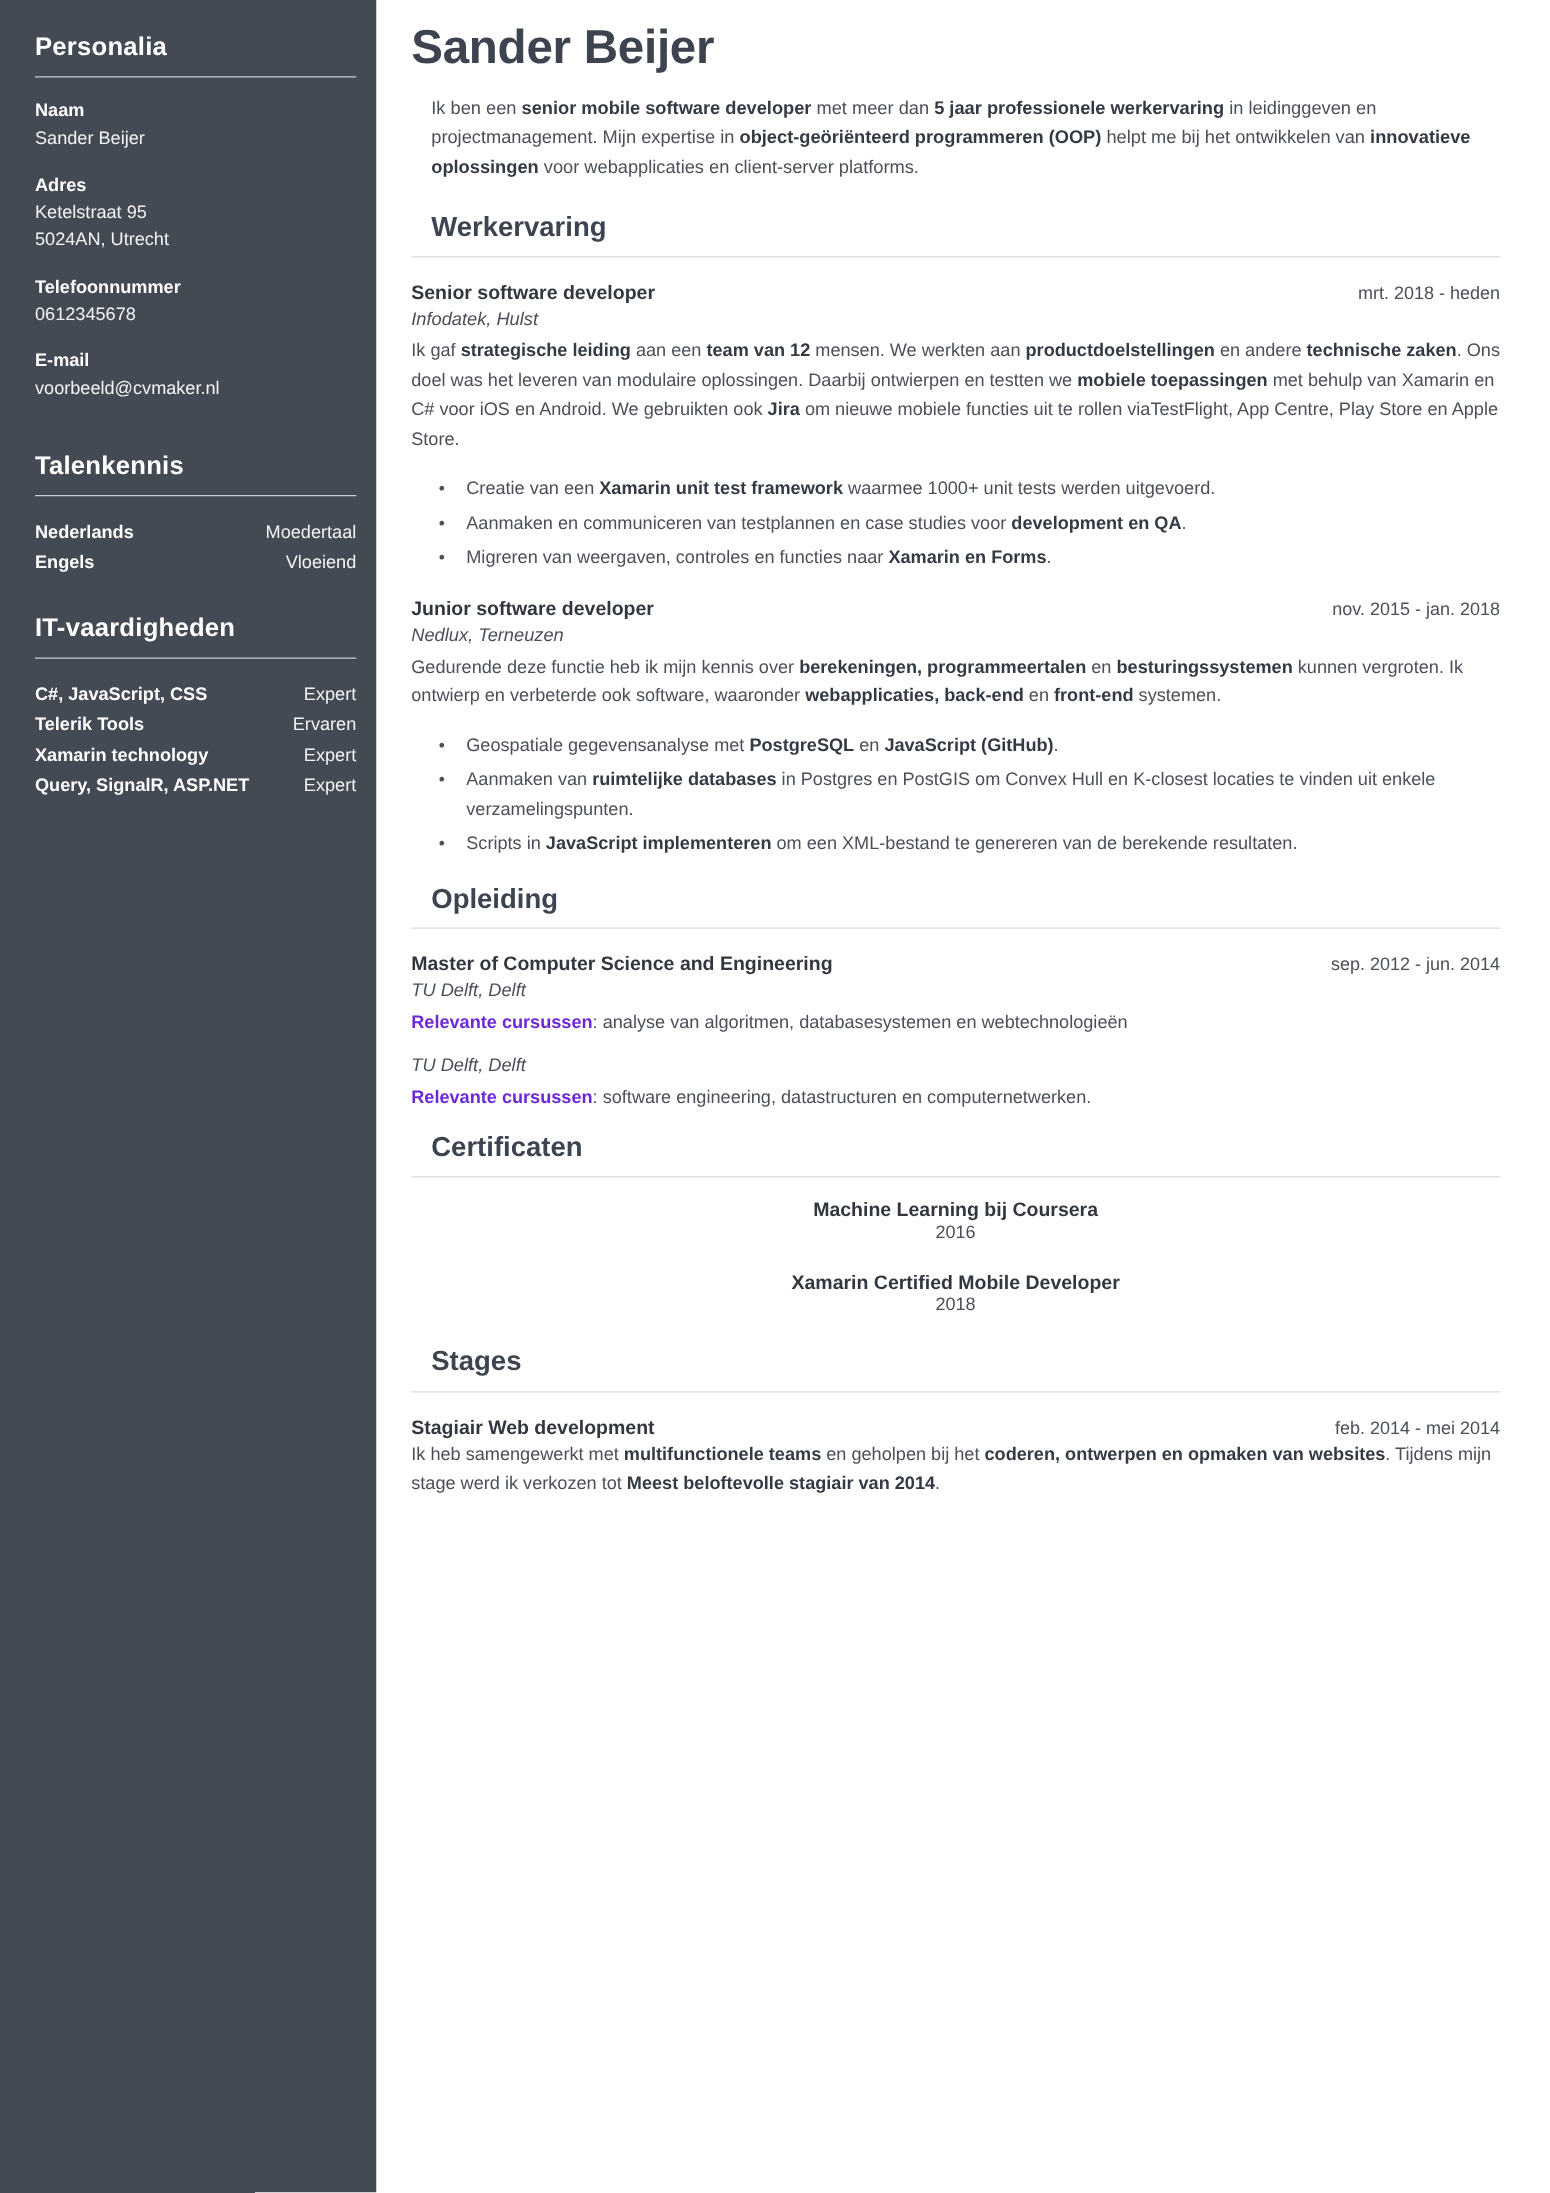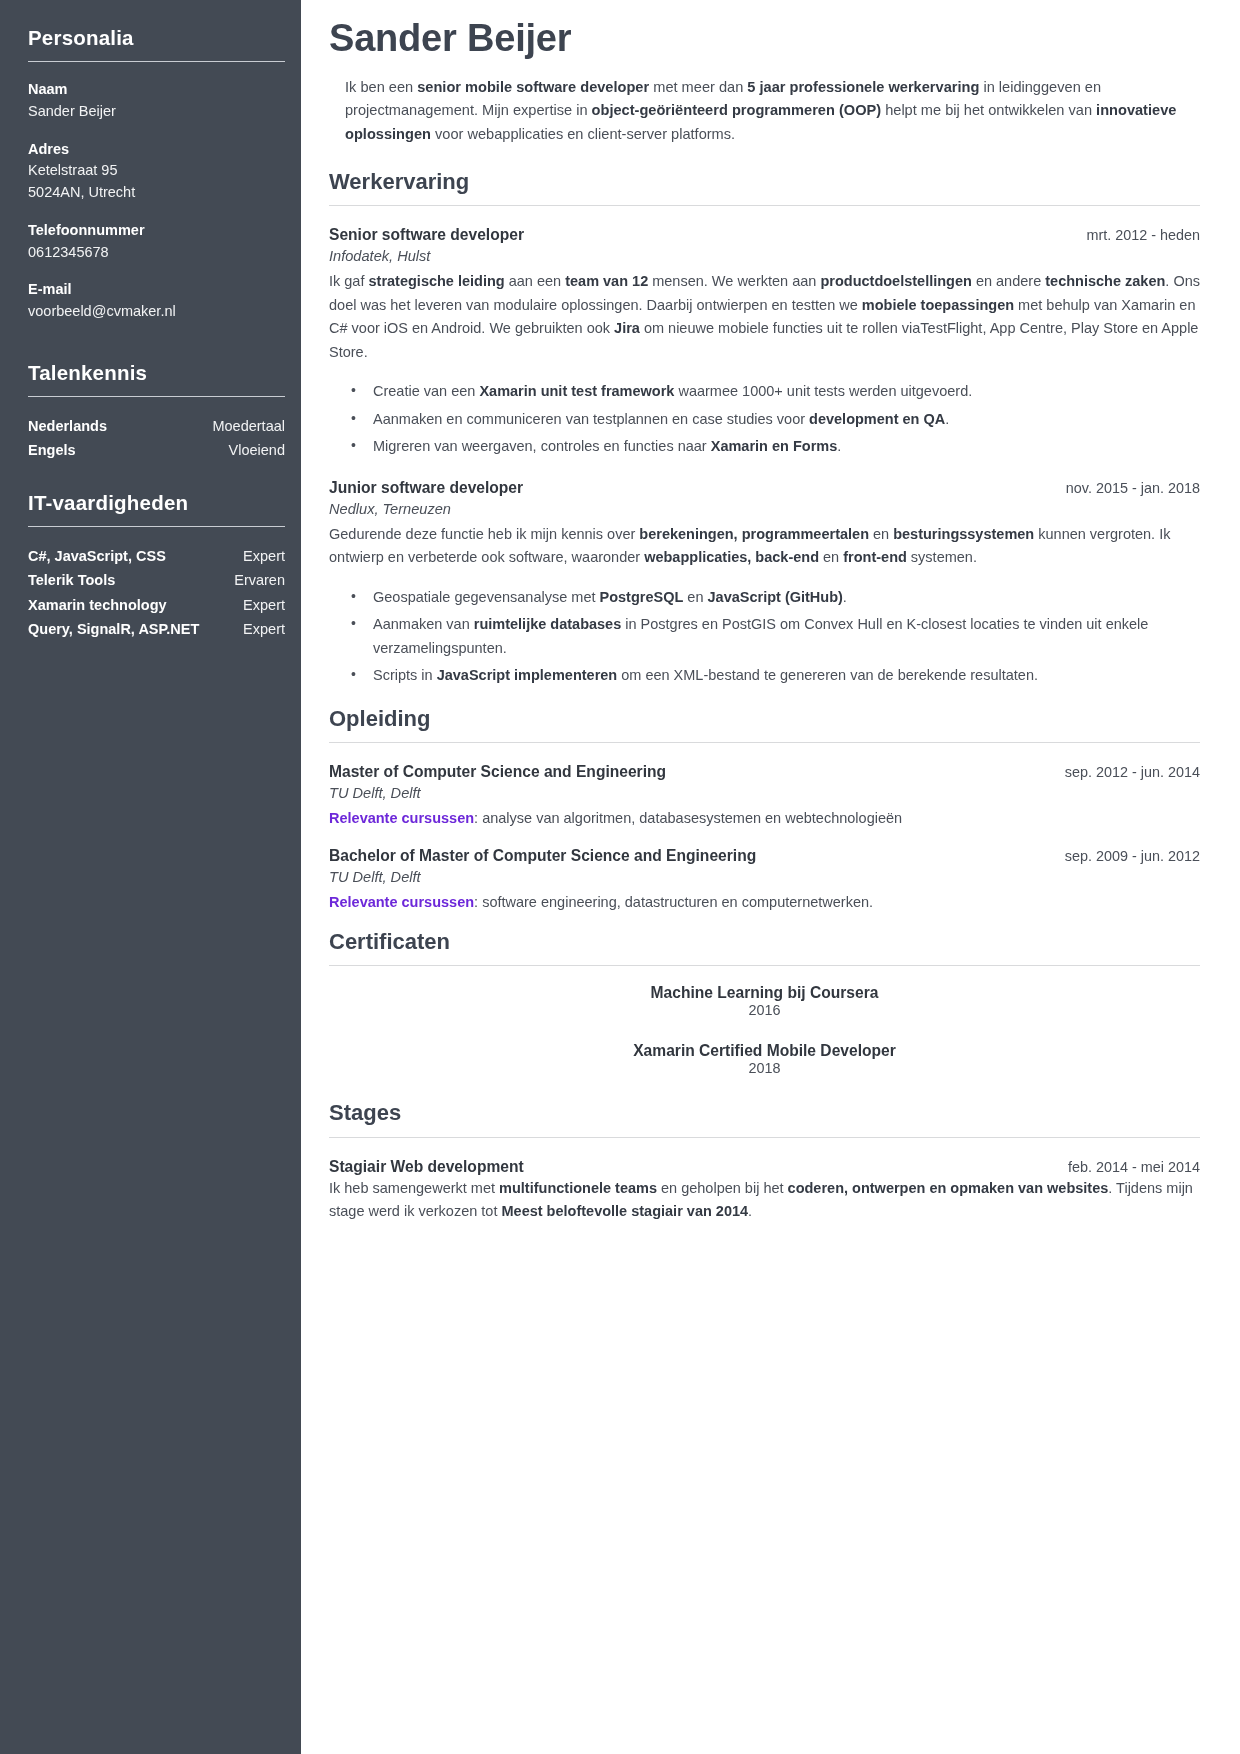--- a/index.html
+++ b/index.html
@@ -106,21 +106,21 @@
     color: #4a4f58;
     margin: 0 0 22px 16px;
     text-align: left;
   }
   .intro b { font-weight: bold; color: #343a44; }
 
   .sec-title {
     font-size: 22px;
     font-weight: bold;
     color: #3d4450;
-    margin: 0 0 10px 0;
+    margin: 0 0 10px 16px;
     line-height: 1.2;
   }
   .sec-rule {
     height: 1px;
     background: #d9dadc;
     border: 0;
     margin: 0 0 18px 0;
   }
   .section { margin-bottom: 8px; }
 
@@ -287,21 +287,21 @@
 
     <p class="intro">Ik ben een <b>senior mobile software developer</b> met meer dan <b>5 jaar professionele werkervaring</b> in leidinggeven en projectmanagement. Mijn expertise in <b>object-geöriënteerd programmeren (OOP)</b> helpt me bij het ontwikkelen van <b>innovatieve oplossingen</b> voor webapplicaties en client-server platforms.</p>
 
     <section class="section">
       <h2 class="sec-title">Werkervaring</h2>
       <hr class="sec-rule">
 
       <div class="entry">
         <div class="entry-head">
           <span class="entry-title">Senior software developer</span>
-          <span class="entry-date">mrt. 2012 - heden</span>
+          <span class="entry-date">mrt. 2018 - heden</span>
         </div>
         <div class="entry-sub">Infodatek, Hulst</div>
         <p class="entry-desc">Ik gaf <b>strategische leiding</b> aan een <b>team van 12</b> mensen. We werkten aan <b>productdoelstellingen</b> en andere <b>technische zaken</b>. Ons doel was het leveren van modulaire oplossingen. Daarbij ontwierpen en testten we <b>mobiele toepassingen</b> met behulp van Xamarin en C# voor iOS en Android. We gebruikten ook <b>Jira</b> om nieuwe mobiele functies uit te rollen viaTestFlight, App Centre, Play Store en Apple Store.</p>
         <ul class="bullets">
           <li>Creatie van een <b>Xamarin unit test framework</b> waarmee 1000+ unit tests werden uitgevoerd.</li>
           <li>Aanmaken en communiceren van testplannen en case studies voor <b>development en QA</b>.</li>
           <li>Migreren van weergaven, controles en functies naar <b>Xamarin en Forms</b>.</li>
         </ul>
       </div>
 
@@ -327,24 +327,20 @@
       <div class="entry tight">
         <div class="entry-head">
           <span class="entry-title">Master of Computer Science and Engineering</span>
           <span class="entry-date">sep. 2012 - jun. 2014</span>
         </div>
         <div class="entry-sub">TU Delft, Delft</div>
         <p class="rel"><b>Relevante cursussen</b>: analyse van algoritmen, databasesystemen en webtechnologieën</p>
       </div>
 
       <div class="entry tight">
-        <div class="entry-head">
-          <span class="entry-title">Bachelor of Master of Computer Science and Engineering</span>
-          <span class="entry-date">sep. 2009 - jun. 2012</span>
-        </div>
         <div class="entry-sub">TU Delft, Delft</div>
         <p class="rel"><b>Relevante cursussen</b>: software engineering, datastructuren en computernetwerken.</p>
       </div>
     </section>
 
     <section class="section">
       <h2 class="sec-title">Certificaten</h2>
       <hr class="sec-rule">
 
       <div class="cert-row">

